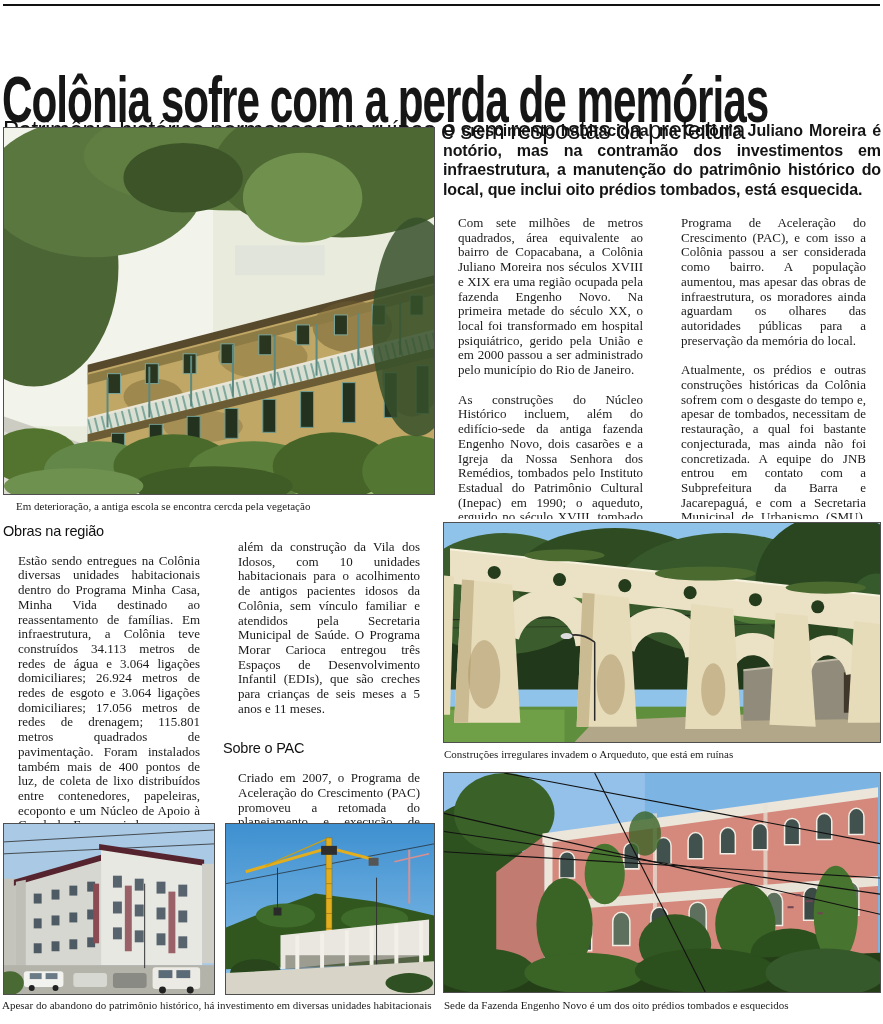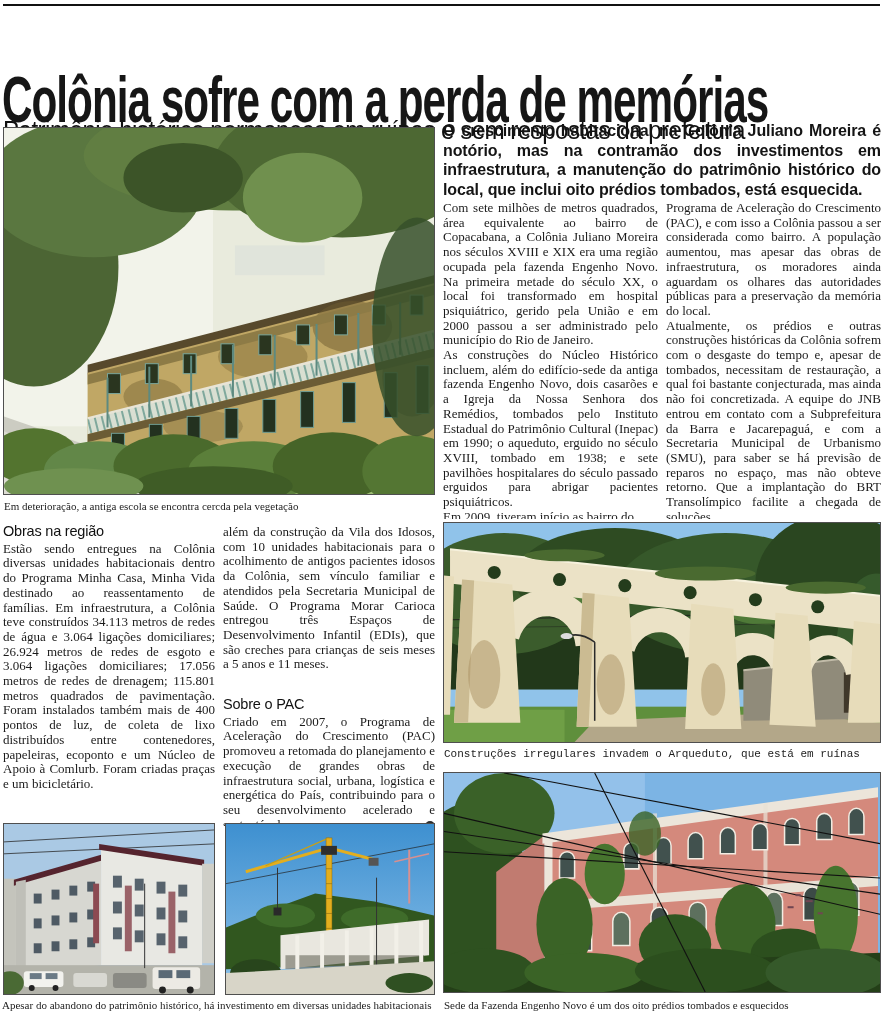--- a/index.html
+++ b/index.html
@@ -14,21 +14,21 @@
   .subheadline{left:3px;top:93px;width:940px;
     font-family:"Liberation Sans", sans-serif;font-weight:400;font-size:26px;
     letter-spacing:-0.6px;color:#101010;white-space:nowrap;
     transform:scaleX(0.93);transform-origin:0 0;}
   .figure{border:1.5px solid #4f4f4f;box-sizing:border-box;background:#dfe3d2;overflow:hidden;}
   .figure svg{display:block;width:100%;height:100%;}
   .caption{font-size:11px;line-height:13px;color:#1c1c1c;white-space:nowrap;}
   .sechead{font-family:"Liberation Sans", sans-serif;font-weight:normal;font-size:14.5px;
     letter-spacing:-0.2px;color:#111;margin:0 0 3px 0;}
   .serif{font-size:13px;line-height:14.7px;text-align:justify;hyphens:auto;}
-  .serif p{margin:0;}
+  .serif p{margin:15px;}
   .lead{left:443px;top:121px;width:438px;
     font-family:"Liberation Sans", sans-serif;font-weight:bold;font-size:16px;
     line-height:19.5px;text-align:justify;letter-spacing:-0.1px;color:#141414;}
   .cols{display:flex;gap:8px;overflow:hidden;}
   .col{flex:0 0 auto;}
   .pac-wrap{position:relative;}
   .endmark{position:absolute;right:0;bottom:1px;width:10px;height:10px;border-radius:50%;
     background:#2d2d2d;color:#fff;font:bold 4.5px "Liberation Sans", sans-serif;
     display:flex;align-items:center;justify-content:center;}
 </style>
@@ -107,21 +107,21 @@
     <ellipse cx="95" cy="345" rx="55" ry="30" fill="#628748"></ellipse>
     <ellipse cx="170" cy="340" rx="60" ry="32" fill="#4a6a2c"></ellipse>
     <ellipse cx="250" cy="345" rx="65" ry="30" fill="#5b7f3a"></ellipse>
     <ellipse cx="330" cy="340" rx="60" ry="34" fill="#466428"></ellipse>
     <ellipse cx="410" cy="345" rx="50" ry="36" fill="#547633"></ellipse>
     <ellipse cx="210" cy="360" rx="80" ry="20" fill="#3f5c26"></ellipse>
     <ellipse cx="70" cy="360" rx="70" ry="18" fill="#6f9150"></ellipse>
     <ellipse cx="415" cy="200" rx="45" ry="110" fill="#36502a" opacity="0.85"></ellipse>
   </svg>
 </div>
-<div class="abs caption" style="left:4px;top:500px;width:432px;">Em deterioração, a antiga escola se encontra cercda pela vegetação</div>
+<div class="abs caption" style="left:16px;top:500px;width:432px;">Em deterioração, a antiga escola se encontra cercda pela vegetação</div>
 
 <div class="abs cols" style="left:3px;top:524px;width:434px;height:302px;">
   <div class="col serif" style="width:212px;">
     <h3 class="sechead">Obras na região</h3>
     <p>Estão sendo entregues na Colônia diversas unidades habitacionais dentro do Programa Minha Casa, Minha Vida destinado ao reassentamento de famílias. Em infraestrutura, a Colônia teve construídos 34.113 metros de redes de água e 3.064 ligações domiciliares; 26.924 metros de redes de esgoto e 3.064 ligações domiciliares; 17.056 metros de redes de drenagem; 115.801 metros quadrados de pavimentação. Foram instalados também mais de 400 pontos de luz, de coleta de lixo distribuídos entre contenedores, papeleiras, ecoponto e um Núcleo de Apoio à Comlurb. Foram criadas praças e um bicicletário.</p>
   </div>
   <div class="col serif" style="width:212px;padding-top:1px;">
     <p>além da construção da Vila dos Idosos, com 10 unidades habitacionais para o acolhimento de antigos pacientes idosos da Colônia, sem vínculo familiar e atendidos pela Secretaria Municipal de Saúde. O Programa Morar Carioca entregou três Espaços de Desenvolvimento Infantil (EDIs), que são creches para crianças de seis meses a 5 anos e 11 meses.</p>
     <h3 class="sechead" style="margin-top:25px;">Sobre o PAC</h3>
     <p class="pac-wrap">
@@ -304,21 +304,21 @@
     <polygon points="18,56 30,57 24,198 10,198" fill="#cbbb92"></polygon>
     <polygon points="138,69 150,70 144,202 132,202" fill="#cbbb92"></polygon>
     <ellipse cx="40" cy="150" rx="16" ry="34" fill="#a98f62" opacity="0.5"></ellipse>
     <ellipse cx="166" cy="160" rx="14" ry="30" fill="#a98f62" opacity="0.5"></ellipse>
     <ellipse cx="268" cy="165" rx="12" ry="26" fill="#a98f62" opacity="0.5"></ellipse>
     <line x1="150" y1="118" x2="150" y2="196" stroke="#2a2a2a" stroke-width="1.5"></line>
     <path d="M150,118 q-14,-10 -26,-6" stroke="#2a2a2a" stroke-width="1.5" fill="none"></path>
     <ellipse cx="122" cy="112" rx="6" ry="3" fill="#ddd"></ellipse>
   </svg>
 </div>
-<div class="abs caption" style="left:444px;top:748px;width:438px;font-family:Liberation Mono, monospace;">Construções irregulares invadem o Arqueduto, que está em ruínas</div>
+<div class="abs caption" style="left:444px;top:748px;width:438px;">Construções irregulares invadem o Arqueduto, que está em ruínas</div>
 
 <div class="abs figure" style="left:443px;top:772px;width:438px;height:221px;">
   <svg viewBox="0 0 434 217" preserveAspectRatio="none">
     <rect width="434" height="217" fill="#7cb4e4"></rect>
     <rect width="200" height="120" fill="#9cc6ec" opacity="0.7"></rect>
     <ellipse cx="25" cy="120" rx="60" ry="90" fill="#2e5120"></ellipse>
     <ellipse cx="60" cy="40" rx="50" ry="40" fill="#3a6128"></ellipse>
     <polygon points="52,98 100,62 100,196 52,176" fill="#c17b70"></polygon>
     <polygon points="100,62 432,18 432,204 100,196" fill="#d4897c"></polygon>
     <polygon points="98,60 432,14 432,24 98,70" fill="#ece5da"></polygon>

